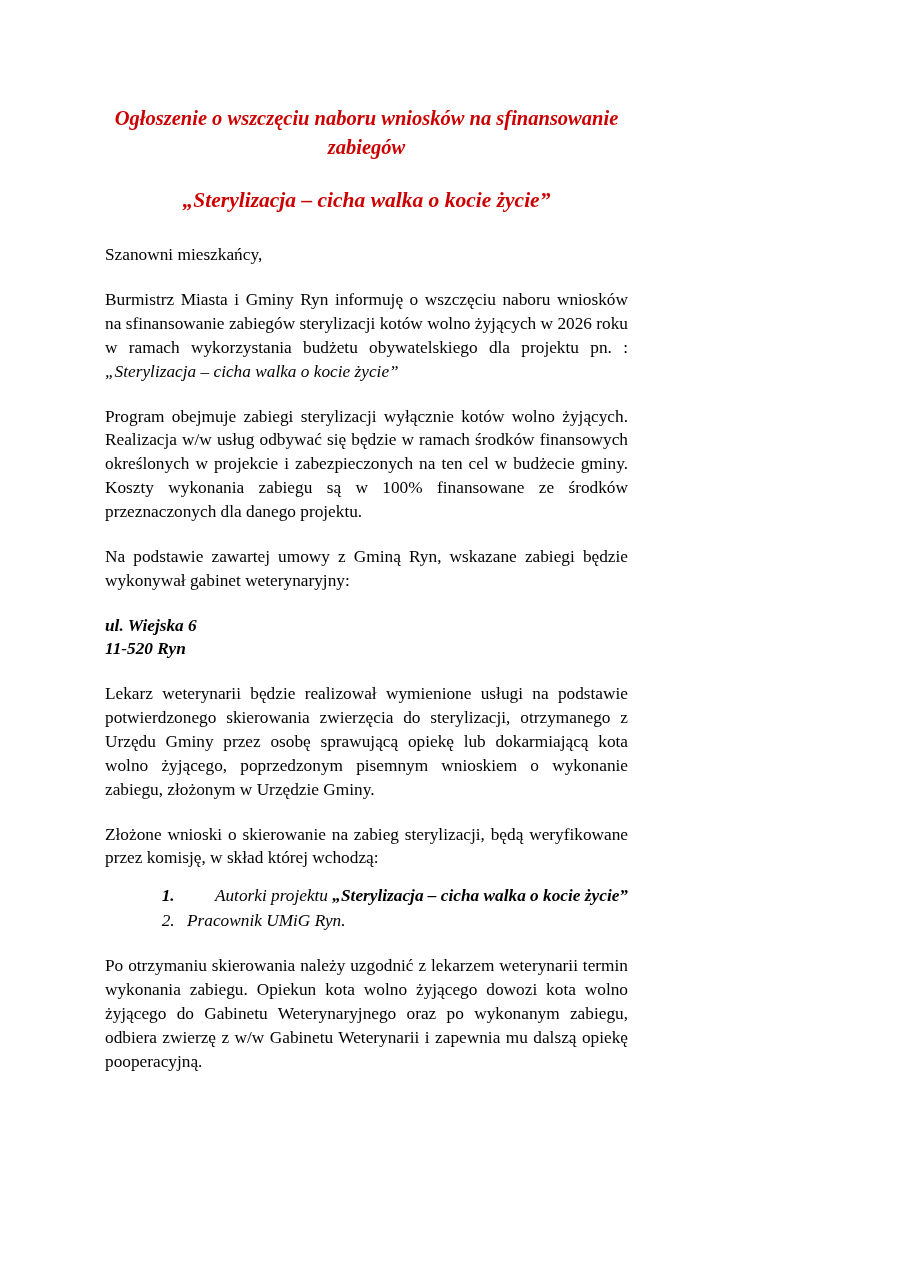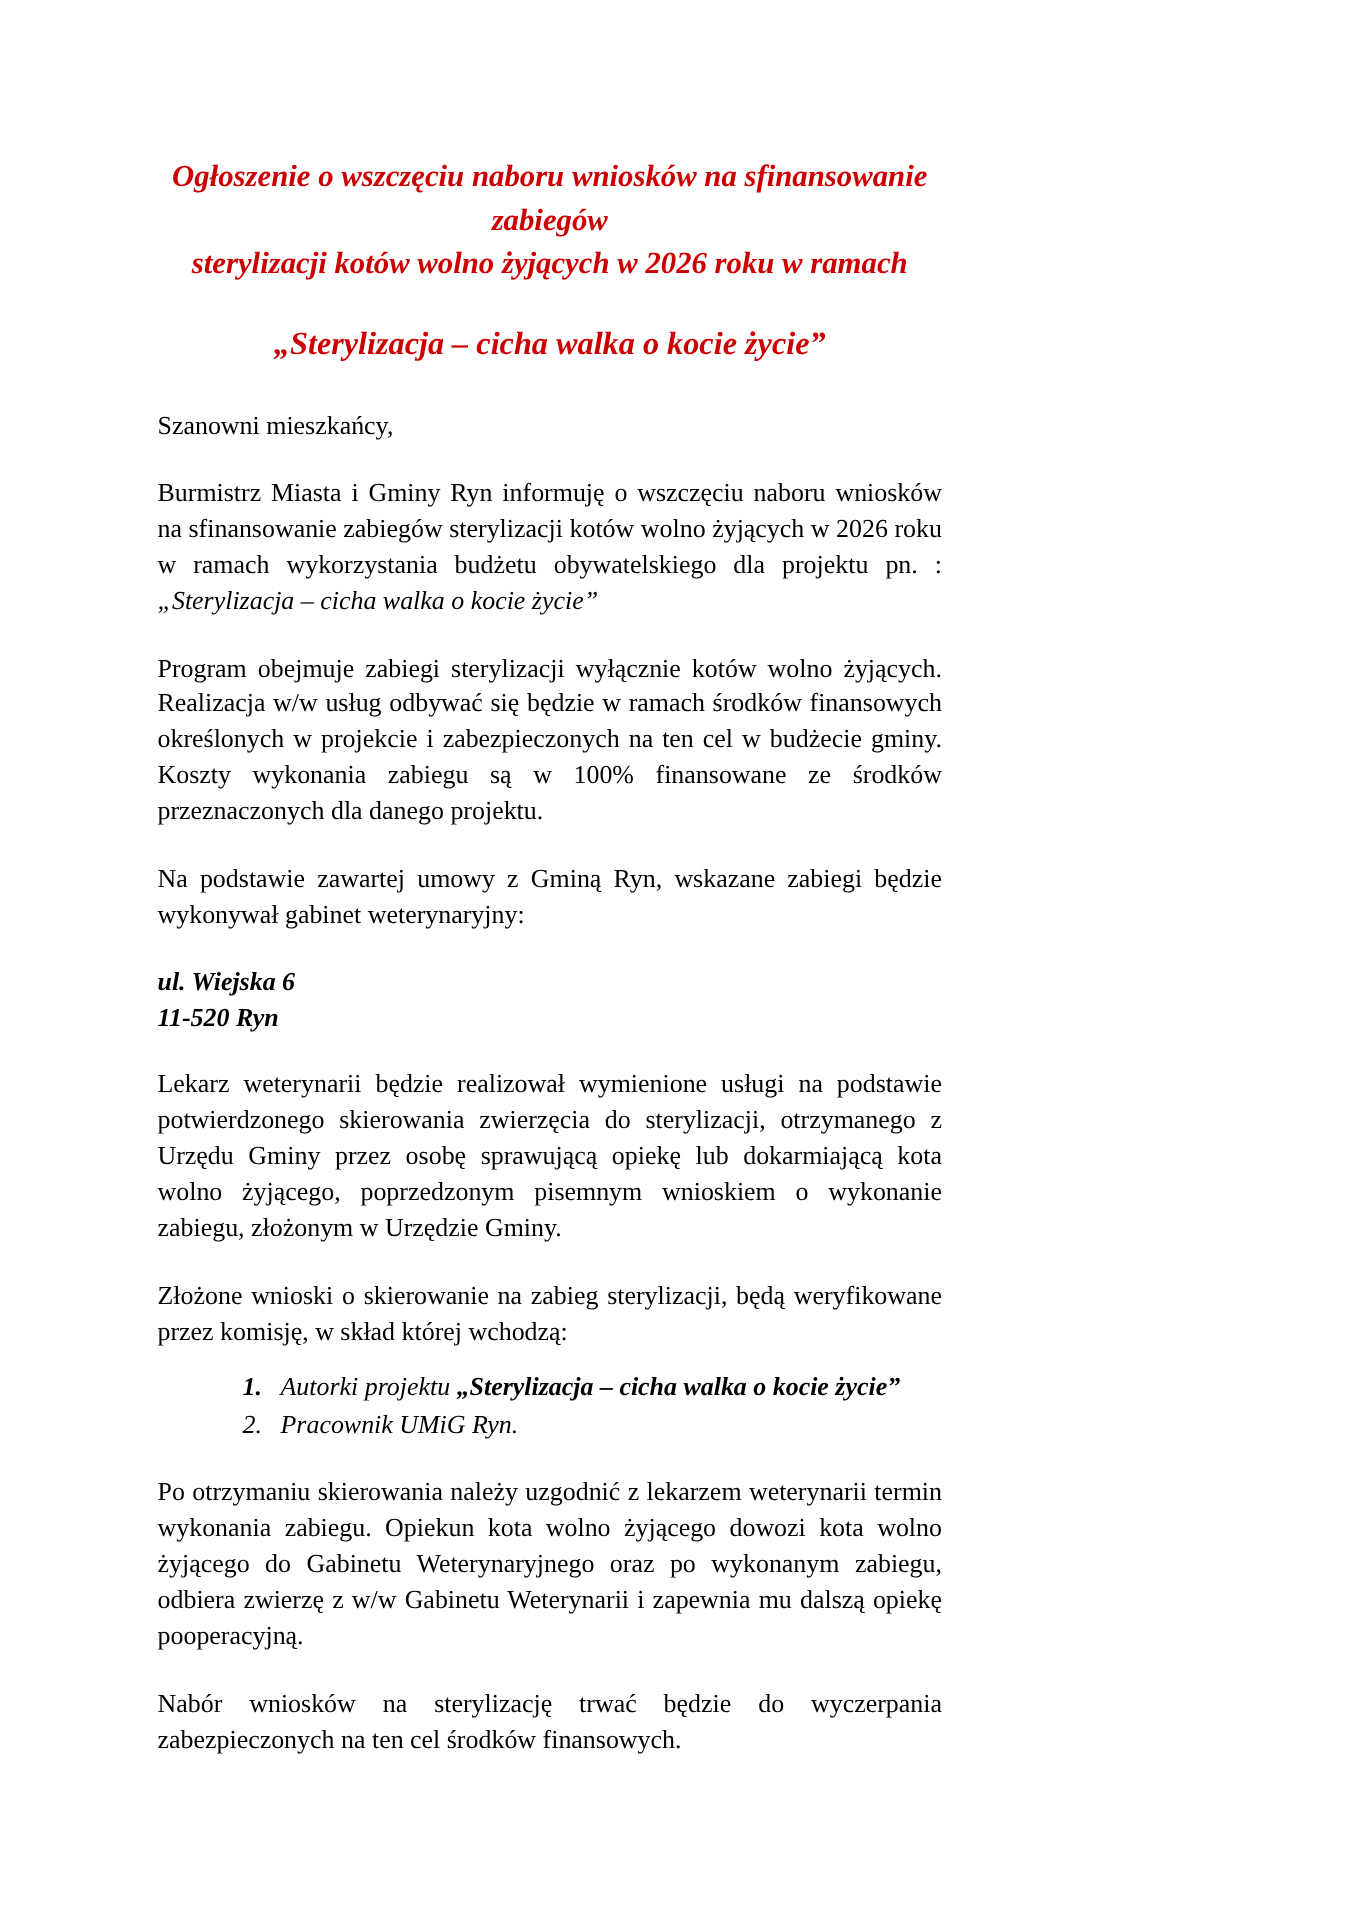--- a/index.html
+++ b/index.html
@@ -72,36 +72,36 @@
     font-size: 17.3px;
     line-height: 1.42;
   }
   ol.committee li {
     font-style: italic;
     padding-left: 8px;
     margin: 0;
   }
   ol.committee li.first-item {
     font-weight: bold;
+    text-align: right;
   }
   ol.committee li.first-item .plain {
     font-weight: normal;
   }
   ol.committee li.first-item .strong {
     font-weight: bold;
   }
 </style>
 </head>
 <body>
 
 <div class="page">
 
   <div class="title-block">
     <span class="title-line">Ogłoszenie o wszczęciu naboru wniosków na sfinansowanie zabiegów</span>
-    <span class="title-line">sterylizacji kotów wolno żyjących w 2026 roku w ramach</span>
   </div>
 
   <div class="subtitle">„Sterylizacja – cicha walka o kocie życie”</div>
 
   <p class="body-text first-para">Szanowni mieszkańcy,</p>
 
   <p class="body-text para"><span>Burmistrz Miasta i Gminy Ryn informuję o wszczęciu naboru wniosków na sfinansowanie zabiegów sterylizacji kotów wolno żyjących w 2026 roku w ramach wykorzystania budżetu obywatelskiego dla projektu pn. : </span><span class="italic">„Sterylizacja – cicha walka o kocie życie”</span></p>
 
   <p class="body-text para">Program obejmuje zabiegi sterylizacji wyłącznie kotów wolno żyjących. Realizacja w/w usług odbywać się będzie w ramach środków finansowych określonych w projekcie i zabezpieczonych na ten cel w budżecie gminy. Koszty wykonania zabiegu są w 100% finansowane ze środków przeznaczonych dla danego projektu.</p>
 
@@ -116,16 +116,15 @@
 
   <p class="body-text para">Złożone wnioski o skierowanie na zabieg sterylizacji, będą weryfikowane przez komisję, w skład której wchodzą:</p>
 
   <ol class="committee">
     <li class="first-item"><span class="plain">Autorki projektu </span><span class="strong">„Sterylizacja – cicha walka o kocie życie”</span></li>
     <li>Pracownik UMiG Ryn.</li>
   </ol>
 
   <p class="body-text para">Po otrzymaniu skierowania należy uzgodnić z lekarzem weterynarii termin wykonania zabiegu. Opiekun kota wolno żyjącego dowozi kota wolno żyjącego do Gabinetu Weterynaryjnego oraz po wykonanym zabiegu, odbiera zwierzę z w/w Gabinetu Weterynarii i zapewnia mu dalszą opiekę pooperacyjną.</p>
 
-  <p class="body-text para">Nabór wniosków na sterylizację trwać będzie do wyczerpania zabezpieczonych na ten cel środków finansowych.</p>
 
 
 </div>
 
 </body></html>

